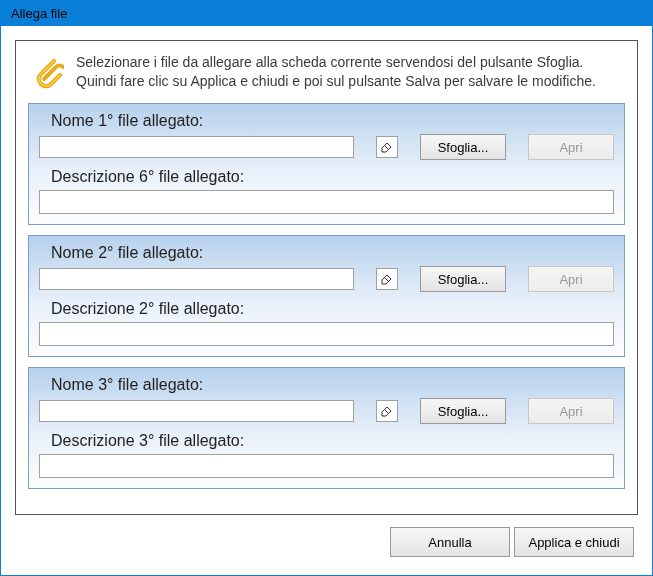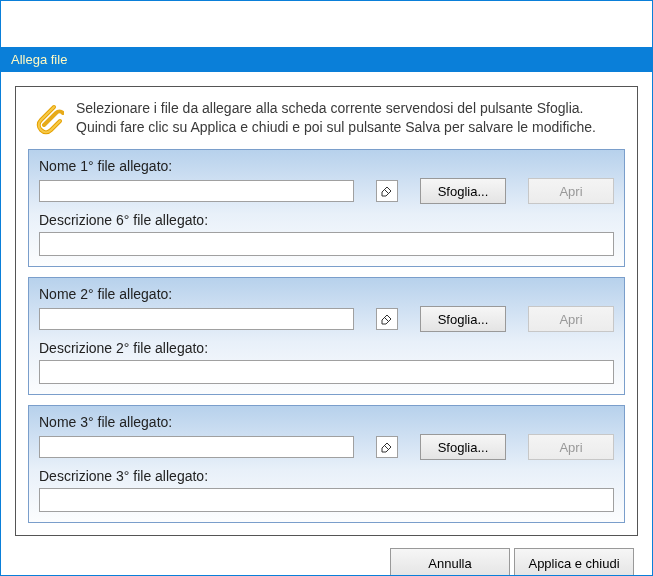--- a/index.html
+++ b/index.html
@@ -8,25 +8,24 @@
     font-size: 13px;
     background: #fff;
     width: 653px;
     height: 576px;
     border: 1px solid #0a7fd9;
     display: flex;
     flex-direction: column;
   }
   .titlebar {
     background: #0a7fd9;
-    color: #fef9c3;
+    color: #000000;
     padding: 5px 10px;
     font-size: 13px;
     font-weight: 400;
-    margin-top: 46px;
   }
   .content {
     flex: 1;
     padding: 14px 14px 10px 14px;
     display: flex;
     flex-direction: column;
   }
   .outer-box {
     border: 1px solid #555;
     flex: 1;
@@ -51,22 +50,23 @@
     line-height: 1.35;
     font-size: 14px;
   }
   .file-group {
     border: 1px solid #7a9ecb;
     background: linear-gradient(#b7d1ec, #e8f0f9 55%, #fcfdfe);
     padding: 8px 10px 10px 10px;
   }
   .field-label {
     color: #222;
-    font-size: 14px;
+    font-size: 16px;
     margin-bottom: 4px;
+    margin-left: 12px;
   }
   .row {
     display: flex;
     gap: 22px;
     align-items: center;
     margin-bottom: 8px;
   }
   .text-input {
     flex: 1;
     border: 1px solid #a0a0a0;

